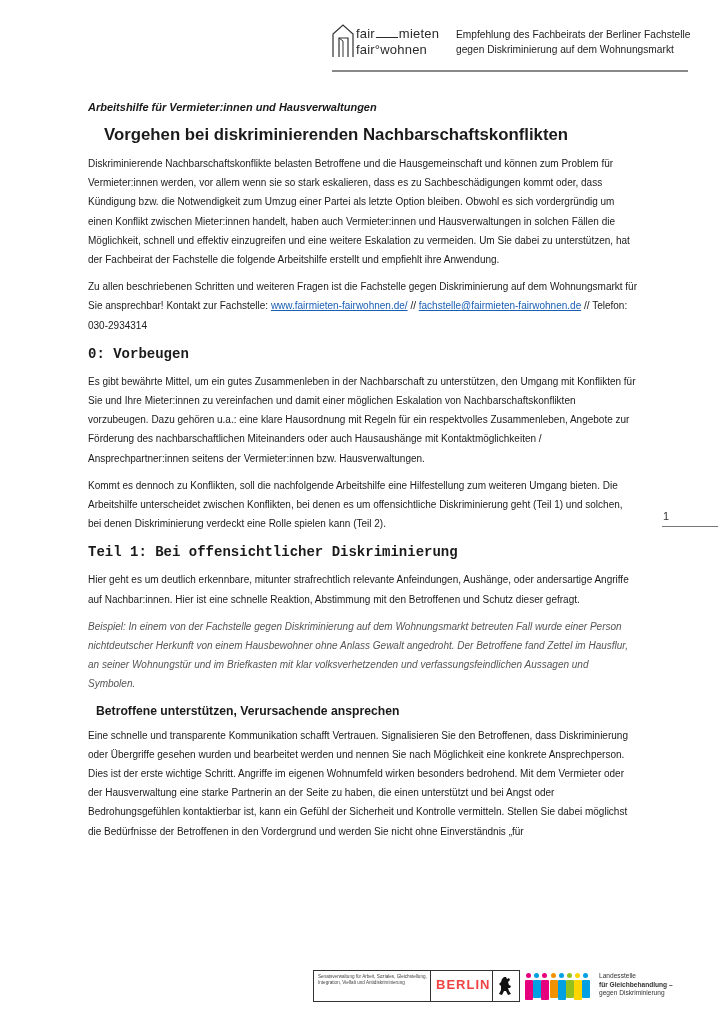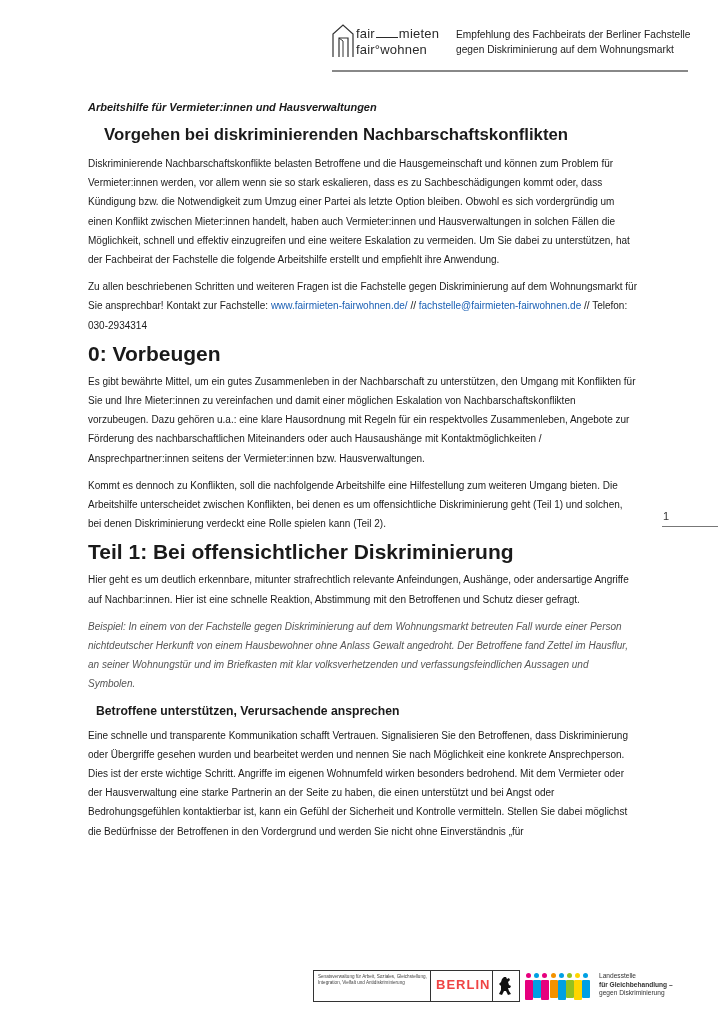--- a/index.html
+++ b/index.html
@@ -14,25 +14,25 @@
   .logo .logo-line1 { top: 2px; }
   .logo .logo-line2 { top: 18px; }
   .logo .gap { display: inline-block; width: 22px; border-bottom: 1px solid #2a2a2a; height: 9px; vertical-align: baseline; margin: 0 1px; }
   .header-text { position: absolute; left: 124px; top: 5px; font-size: 10.2px; line-height: 15px; color: #222; white-space: nowrap; }
   .header-rule { position: absolute; left: 332px; top: 70px; width: 356px; height: 1.5px; background: #888; }
 
   
   .content { position: absolute; left: 88px; top: 86px; width: 550px; }
   .subtitle { font-style: italic; font-weight: bold; font-size: 11px; margin: 12px 0 8px 0; line-height: 18px; }
   h1 { font-size: 16.8px; font-weight: bold; margin: 0 0 8px 16px; line-height: 22px; }
-  h2 { font-size: 21px; font-weight: bold; margin: 8px 0 7px 0; line-height: 22px; }
+  h2 { font-size: 14px; font-weight: bold; margin: 8px 0 7px 0; line-height: 22px; font-family: Liberation Mono, monospace; }
   h3 { font-size: 12.2px; font-weight: bold; margin: 4px 0 6px 8px; line-height: 18px; }
   p { font-size: 10px; line-height: 19.2px; margin: 0 0 8px 0; }
   p.example { font-style: italic; color: #555; margin-top: 8px; }
-  a.link { color: #1a5fb4; }
+  a.link { color: #1a5fb4; text-decoration: underline; }
 
   
   .page-num { position: absolute; left: 663px; top: 510px; font-size: 11px; color: #333; }
   .page-num-rule { position: absolute; left: 662px; top: 526px; width: 56px; height: 1px; background: #777; }
 
   
   .footer { position: absolute; left: 313px; top: 970px; height: 32px; }
   .senat-box { position: absolute; left: 0; top: 0; width: 205px; height: 30px; border: 1px solid #333; }
   .senat-text { position: absolute; left: 4px; top: 3px; width: 112px; font-size: 4.6px; line-height: 6.4px; color: #444; }
   .berlin-sep1 { position: absolute; left: 116px; top: 0; width: 1px; height: 30px; background: #333; }

